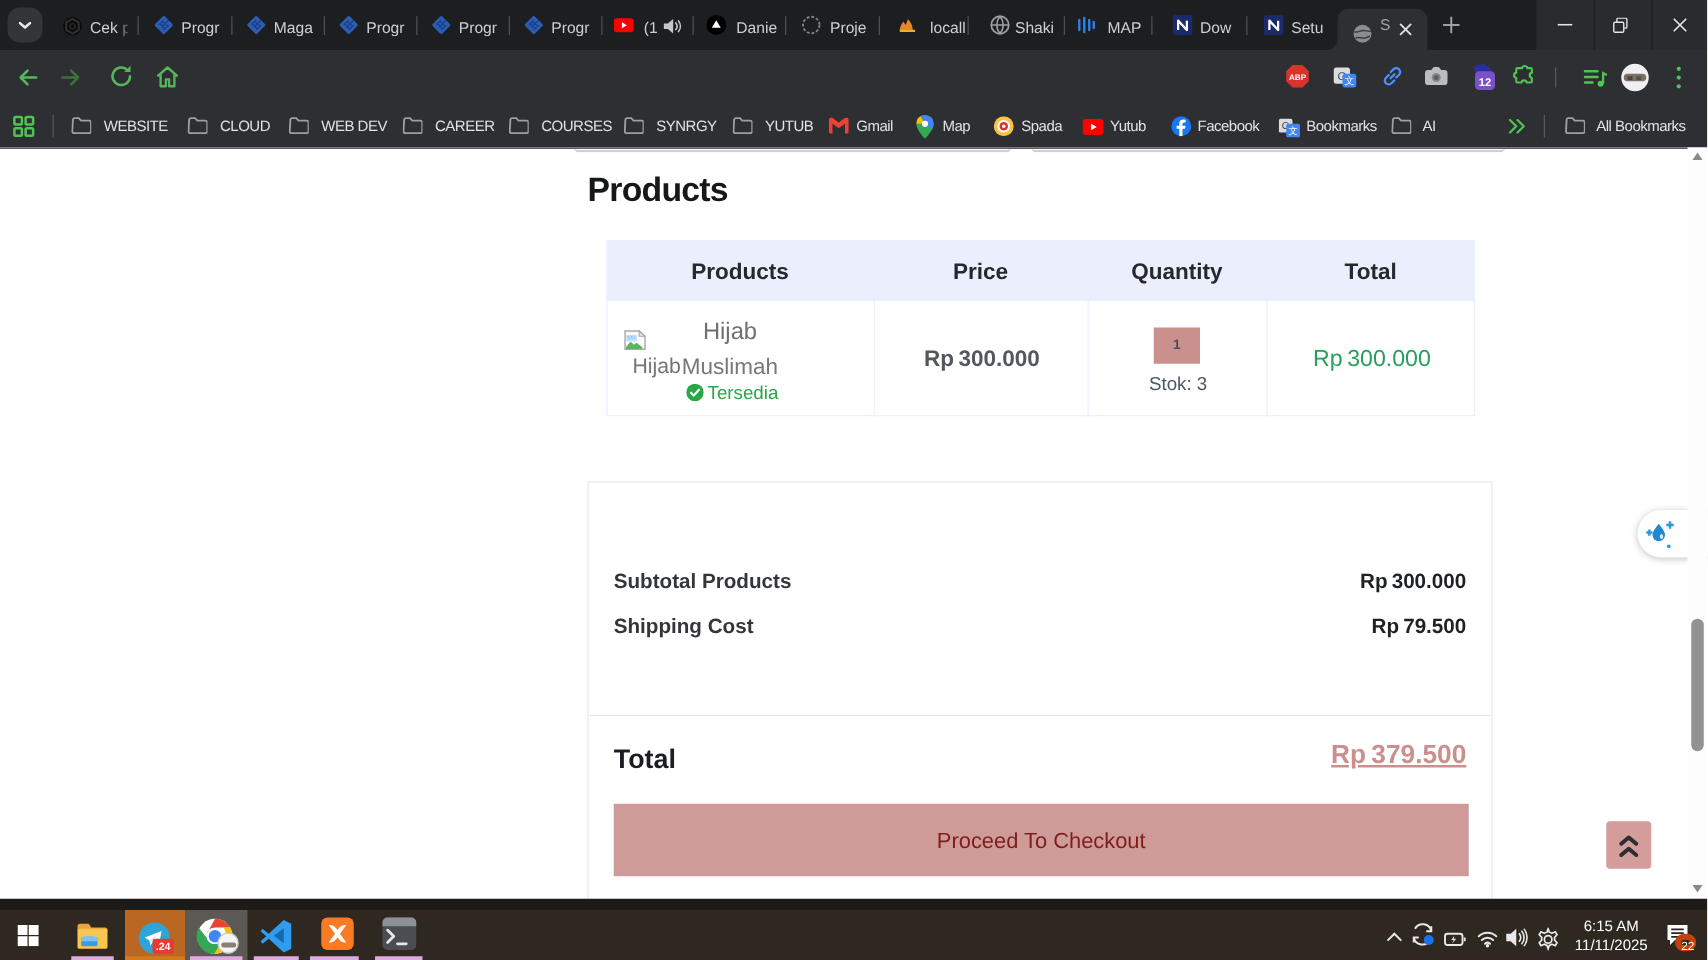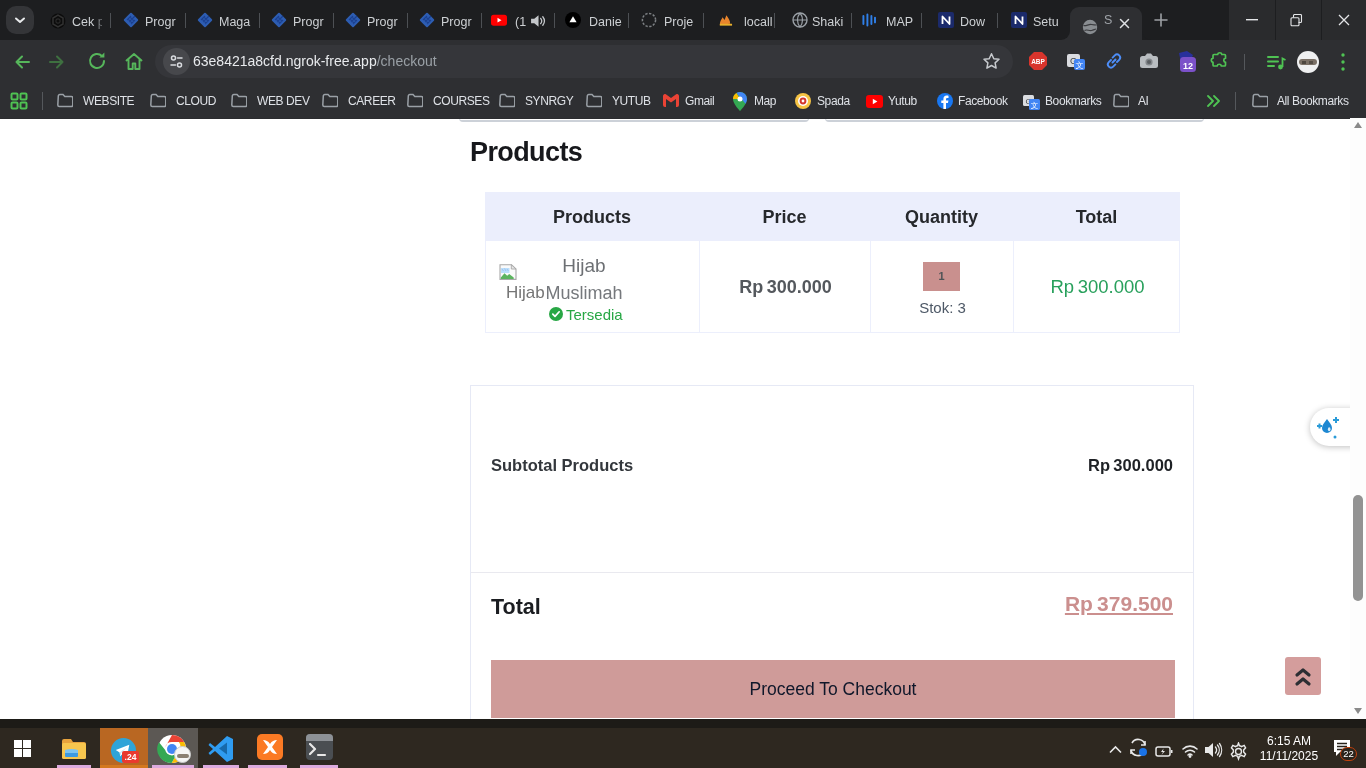--- a/index.html
+++ b/index.html
@@ -194,31 +194,20 @@
     <svg class="exticon" style="left:45px;top:10px;" width="24" height="24" viewBox="0 0 24 24">
         <path d="M5 12h12.5M12 6.5l5.5 5.5-5.5 5.5" stroke="#3e7040" stroke-width="2" fill="none" stroke-linecap="round" stroke-linejoin="round"></path>
       </svg>
     <svg class="exticon" style="left:85px;top:9px;" width="24" height="24" viewBox="0 0 24 24">
         <path d="M19 12a7 7 0 1 1-2.05-4.95" stroke="#56b65b" stroke-width="2" fill="none" stroke-linecap="round"></path>
         <path d="M19.4 3.6v5h-5z" fill="#56b65b"></path>
       </svg>
     <svg class="exticon" style="left:122px;top:9px;" width="24" height="24" viewBox="0 0 24 24">
         <path d="M4.5 11.5L12 5l7.5 6.5M6.5 10v10h4.2v-5.5h2.6V20h4.2V10" stroke="#56b65b" stroke-width="1.9" fill="none" stroke-linecap="round" stroke-linejoin="round"></path>
       </svg>
-    <div id="urlpill">
-      <div id="sitecirc"><svg width="27" height="27" viewBox="0 0 27 27">
-            <circle cx="10.5" cy="10" r="2" fill="none" stroke="#dadce0" stroke-width="1.5"></circle>
-            <path d="M14.5 10h4.5 M8 17h4.5" stroke="#dadce0" stroke-width="1.5" stroke-linecap="round"></path>
-            <circle cx="16.5" cy="17" r="2" fill="none" stroke="#dadce0" stroke-width="1.5"></circle>
-          </svg></div>
-      <div class="urltext">63e8421a8cfd.ngrok-free.app<span style="color:#9aa0a6;">/checkout</span></div>
-      <svg style="position:absolute;right:12px;top:7px;" width="19" height="19" viewBox="0 0 19 19">
-          <path d="M9.5 1.8l2.3 4.9 5.2.6-3.9 3.6 1 5.2-4.6-2.6-4.6 2.6 1-5.2L2 7.3l5.2-.6z" fill="none" stroke="#c6c9cd" stroke-width="1.5" stroke-linejoin="round"></path>
-        </svg>
-    </div>
     <div id="extensions">
         <svg class="exticon" style="left:1028px;" width="20" height="20" viewBox="0 0 20 20">
           <path d="M6 1h8l5 5v8l-5 5H6l-5-5V6z" fill="#d8342c"></path>
           <text x="10" y="13" font-size="6.5" font-weight="bold" fill="#fff" text-anchor="middle" font-family="Liberation Sans">ABP</text>
         </svg>
         <svg class="exticon" style="left:1066px;" width="20" height="20" viewBox="0 0 20 20">
           <rect x="1" y="3" width="13" height="13" rx="2" fill="#dadce0"></rect>
           <text x="7.5" y="13" font-size="9" fill="#3b4043" text-anchor="middle" font-family="Liberation Sans">G</text>
           <rect x="8" y="8" width="11" height="11" rx="2" fill="#4285f4"></rect>
           <text x="13.5" y="16.5" font-size="8" fill="#fff" text-anchor="middle" font-family="Liberation Sans">文</text>
@@ -384,24 +373,25 @@
           <div style="position:absolute;left:437px;top:21px;width:37px;height:29px;background:#c9908e;text-align:center;line-height:28px;font-size:11px;font-weight:bold;color:#4f5356;">1</div>
           <div style="position:absolute;left:385px;top:58px;width:143px;text-align:center;font-size:15px;color:#4d5866;">Stok: 3</div>
           <div style="position:absolute;left:528px;top:35px;width:167px;text-align:center;font-size:18.5px;color:#28a05c;">Rp 300.000</div>
         </div>
       <div class="cellborder" style="left:214px;"></div>
       <div class="cellborder" style="left:385px;"></div>
       <div class="cellborder" style="left:528px;"></div>
     </div>
     <div id="summary">
       <div class="sumrow" style="top:70px;">Subtotal Products<span class="sumval">Rp 300.000</span></div>
+      <div class="sumrow" style="top:106px;">Shipping Cost<span class="sumval">Rp 79.500</span></div>
       <div style="position:absolute;left:0;top:186px;width:722px;height:1px;background:#e9e9ef;"></div>
       <div style="position:absolute;left:20px;top:209px;font-size:21.5px;font-weight:bold;color:#1b1d21;">Total</div>
       <div style="position:absolute;right:20px;top:206px;font-size:21px;font-weight:bold;color:#cb8f8e;text-decoration:underline;">Rp 379.500</div>
-      <div style="position:absolute;left:20px;top:274px;width:684px;height:58px;background:#cf9b99;text-align:center;line-height:58px;font-size:17.5px;color:#0f172a;">Proceed To Checkout</div>
+      <div style="position:absolute;left:20px;top:257px;width:684px;height:58px;background:#cf9b99;text-align:center;line-height:58px;font-size:17.5px;color:#7f1d1d;">Proceed To Checkout</div>
     </div>
   </div>
 
   <div style="position:absolute;left:1310px;top:408px;width:70px;height:38px;background:#fff;border-radius:19px;box-shadow:0 1px 6px rgba(0,0,0,0.25);"></div>
   <svg style="position:absolute;left:1314px;top:416px;" width="30" height="24" viewBox="0 0 30 24">
     <path d="M13 3c2.5 3.5 5 6 5 9a5 5 0 0 1-10 0c0-3 2.5-5.5 5-9z" fill="#1e88d2"></path>
       <ellipse cx="15.2" cy="13.2" rx="1.3" ry="2" fill="#fff" opacity="0.85"></ellipse>
     <path d="M22 1v6M19 4h6" stroke="#2a9bd8" stroke-width="2"></path>
     <path d="M3 10h5M5.5 7.5v5" stroke="#2a9bd8" stroke-width="2"></path>
     <circle cx="21" cy="21" r="1.5" fill="#2a9bd8"></circle>
@@ -471,15 +461,15 @@
           <circle cx="9" cy="13.5" r="1.4" fill="#e8e8e8"></circle>
         </svg><svg style="position:absolute;left:1204px;top:14px;" width="19" height="16" viewBox="0 0 19 16">
           <path d="M1 5h3.5L9 1v14L4.5 11H1z" fill="#e8e8e8"></path>
           <path d="M11.5 5a5 5 0 0 1 0 6M13.5 3a8 8 0 0 1 0 10M15.5 1.5a11 11 0 0 1 0 13" stroke="#e8e8e8" stroke-width="1.3" fill="none" stroke-linecap="round"></path>
         </svg><svg style="position:absolute;left:1229px;top:14px;" width="19" height="19" viewBox="0 0 19 19">
           <path d="M9.5 1l1 2.8a6 6 0 0 1 2 .8l2.7-1.2 1.4 2.4-2 2.2a6 6 0 0 1 0 2l2 2.2-1.4 2.4-2.7-1.2a6 6 0 0 1-2 .8l-1 2.8-1-2.8a6 6 0 0 1-2-.8l-2.7 1.2-1.4-2.4 2-2.2a6 6 0 0 1 0-2l-2-2.2 1.4-2.4 2.7 1.2a6 6 0 0 1 2-.8z" fill="none" stroke="#e8e8e8" stroke-width="1.4"></path>
           <circle cx="9.5" cy="9.5" r="3" fill="none" stroke="#e8e8e8" stroke-width="1.4"></circle>
         </svg><div style="position:absolute;left:1258px;top:6px;width:62px;text-align:center;font-size:12px;color:#fff;">6:15 AM</div><div style="position:absolute;left:1252px;top:21px;width:74px;text-align:center;font-size:12px;color:#fff;">11/11/2025</div><svg style="position:absolute;left:1332px;top:11px;" width="20" height="18" viewBox="0 0 20 18">
           <path d="M2 1h16v12H8l-4 4v-4H2z" fill="#fff"></path>
           <path d="M5 4.5h10M5 7.5h10M5 10.5h6" stroke="#2a241c" stroke-width="1.3"></path>
-        </svg><div style="position:absolute;left:1340px;top:19px;width:17px;height:14px;background:#2a241c;border:1px solid #c2410c;border-radius:7px;text-align:center;line-height:12px;font-size:9.5px;color:#fff;">22</div></rect></div>
+        </svg><div style="position:absolute;left:1340px;top:19px;width:17px;height:14px;background:#2a241c;border:5px solid #c2410c;border-radius:7px;text-align:center;line-height:12px;font-size:9.5px;color:#fff;">22</div></rect></div>
 
 </div>
 
 </body></html>

